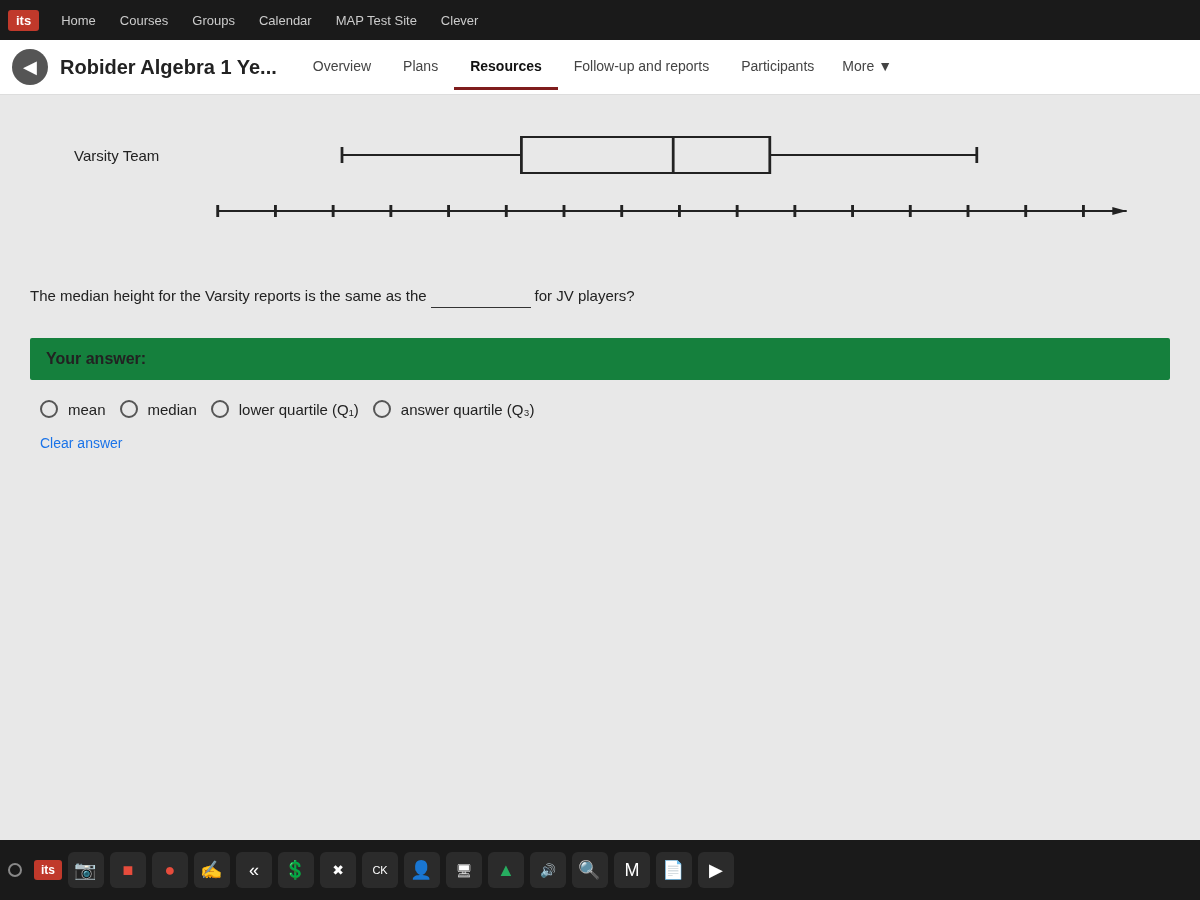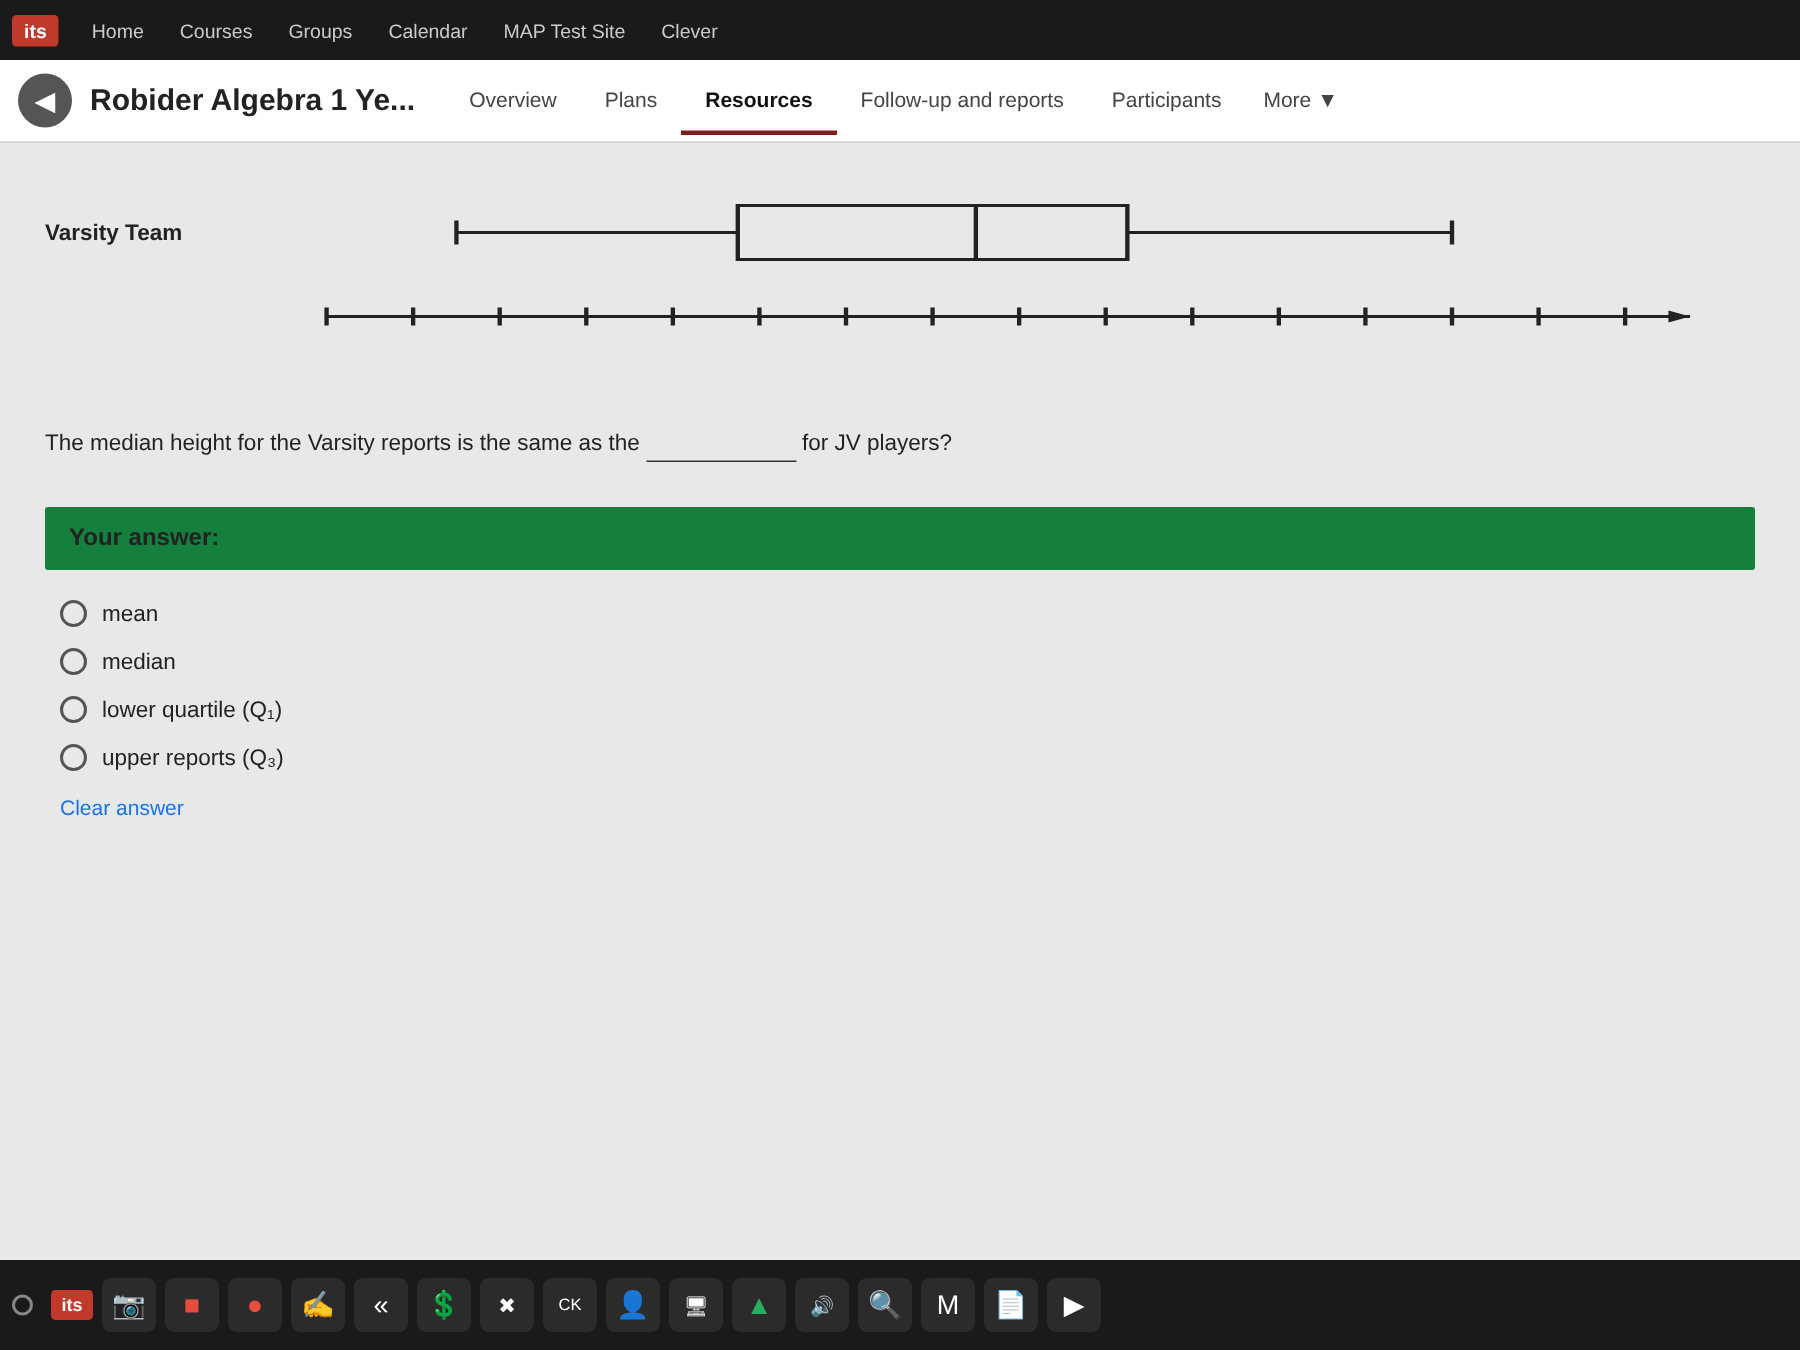--- a/index.html
+++ b/index.html
@@ -121,25 +121,26 @@
       margin-bottom: 20px;
     }
     .boxplot-row {
       display: flex;
       align-items: center;
       margin-bottom: 18px;
       height: 60px;
     }
     .boxplot-label {
       font-size: 15px;
-      font-weight: bold;
+      font-weight: normal;
       color: #222;
       width: 130px;
       text-align: left;
       flex-shrink: 0;
+      margin-left: 44px;
     }
     .boxplot-svg-area {
       flex: 1;
       height: 60px;
       position: relative;
     }
 
     
     .axis-row {
       display: flex;
@@ -176,21 +177,21 @@
     }
     .your-answer-label {
       font-size: 16px;
       font-weight: bold;
       color: #222;
     }
 
     
     .radio-options {
       display: flex;
-      flex-direction: column;
+      flex-direction: row;
       gap: 14px;
       margin-left: 10px;
       margin-bottom: 16px;
     }
     .radio-option {
       display: flex;
       align-items: center;
       gap: 10px;
       cursor: pointer;
     }
@@ -360,21 +361,21 @@
     <div class="radio-option">
       <div class="radio-circle"></div>
       <span class="radio-option-label">median</span>
     </div>
     <div class="radio-option">
       <div class="radio-circle"></div>
       <span class="radio-option-label">lower quartile (Q₁)</span>
     </div>
     <div class="radio-option">
       <div class="radio-circle"></div>
-      <span class="radio-option-label">upper reports (Q₃)</span>
+      <span class="radio-option-label">answer quartile (Q₃)</span>
     </div>
   </div>
 
   <a class="clear-answer-link">Clear answer</a>
 
 </div>
 
 <div id="taskbar">
   <div class="taskbar-radio"></div>
   <div class="taskbar-its">its</div>

